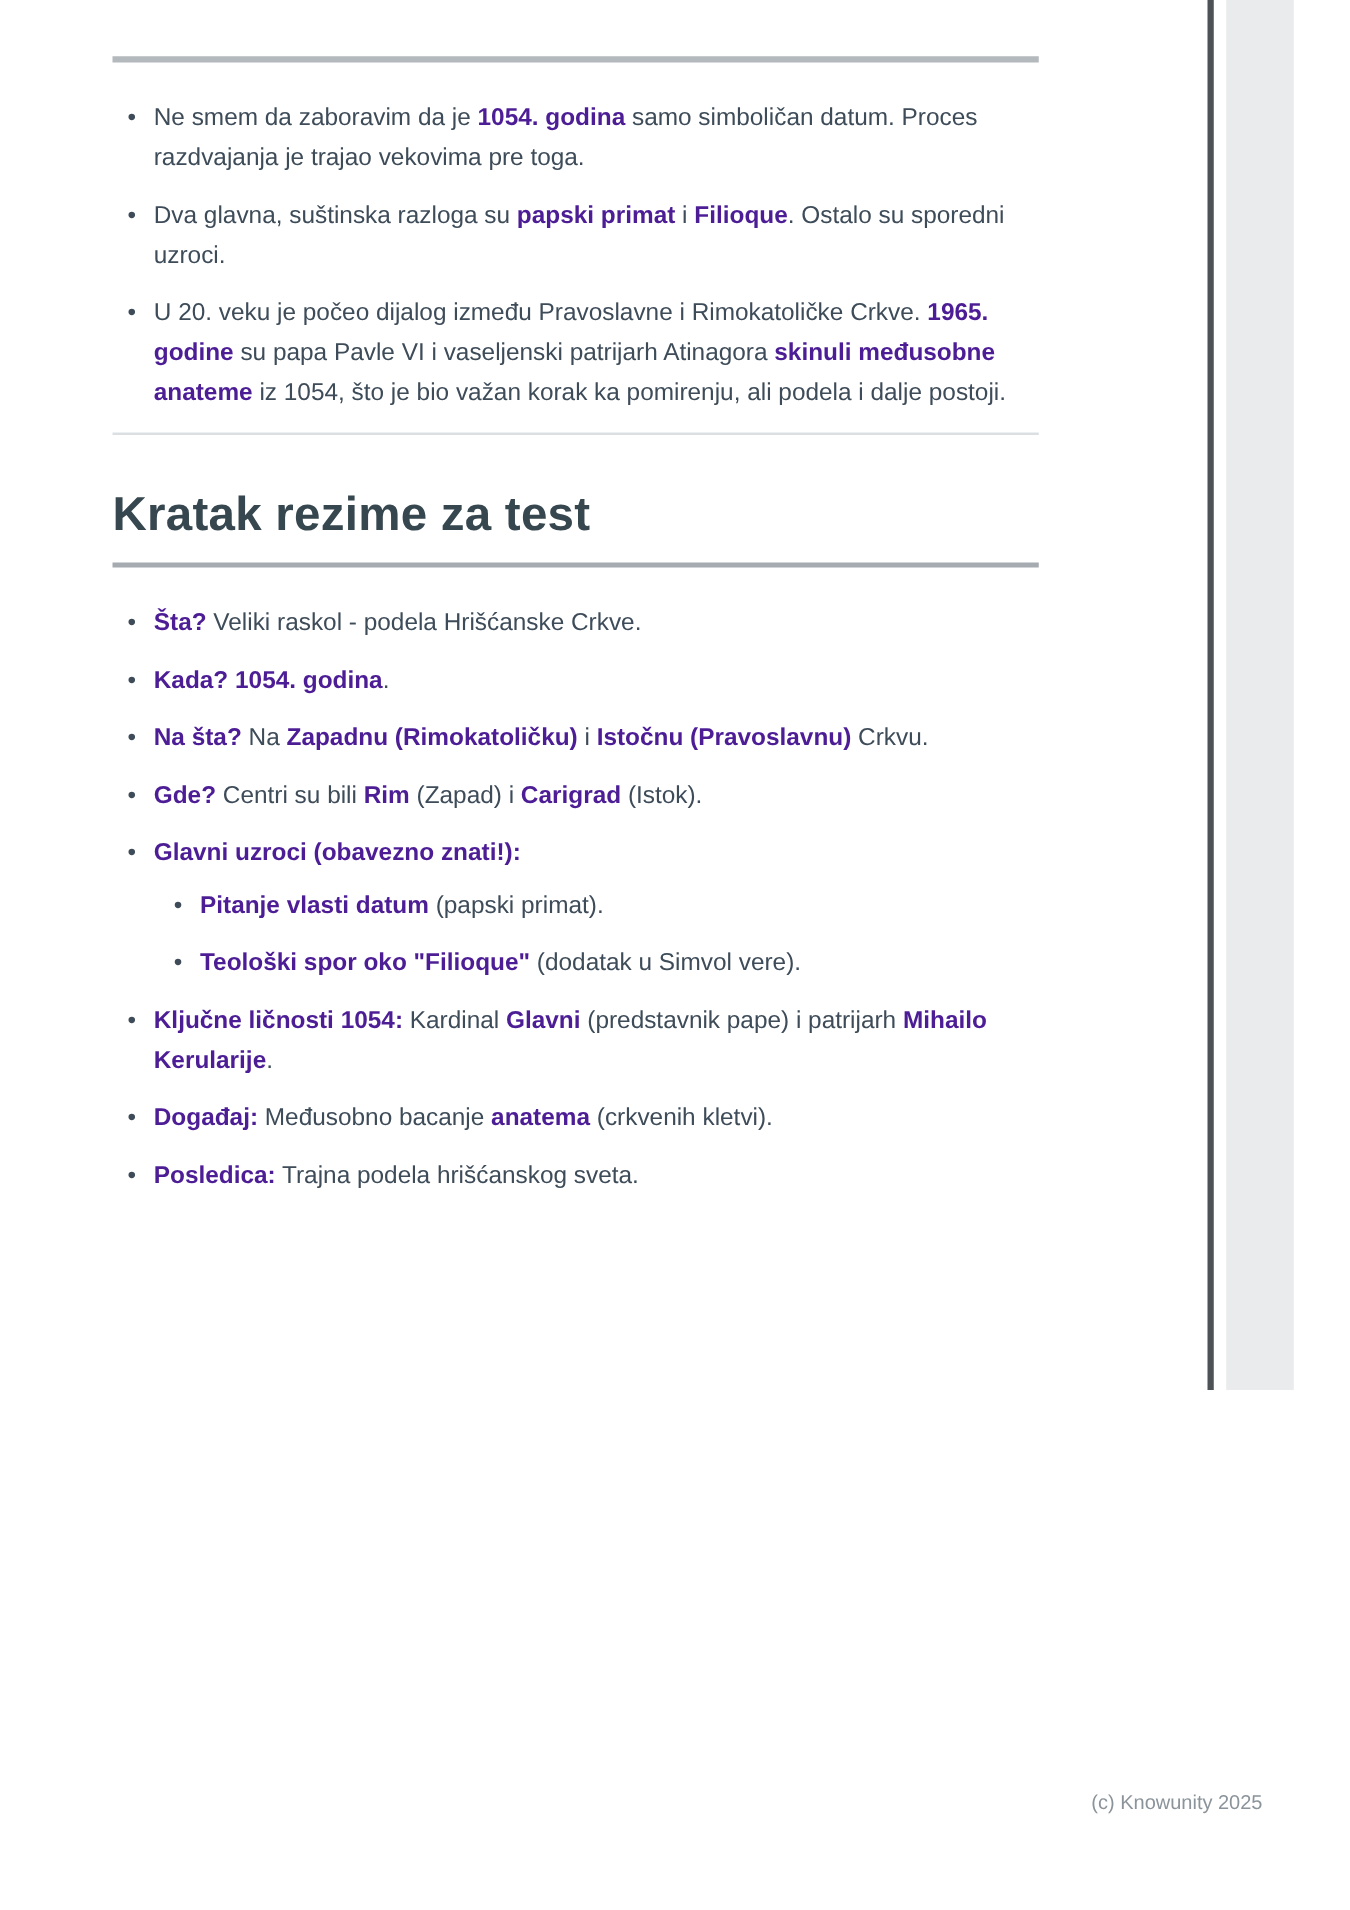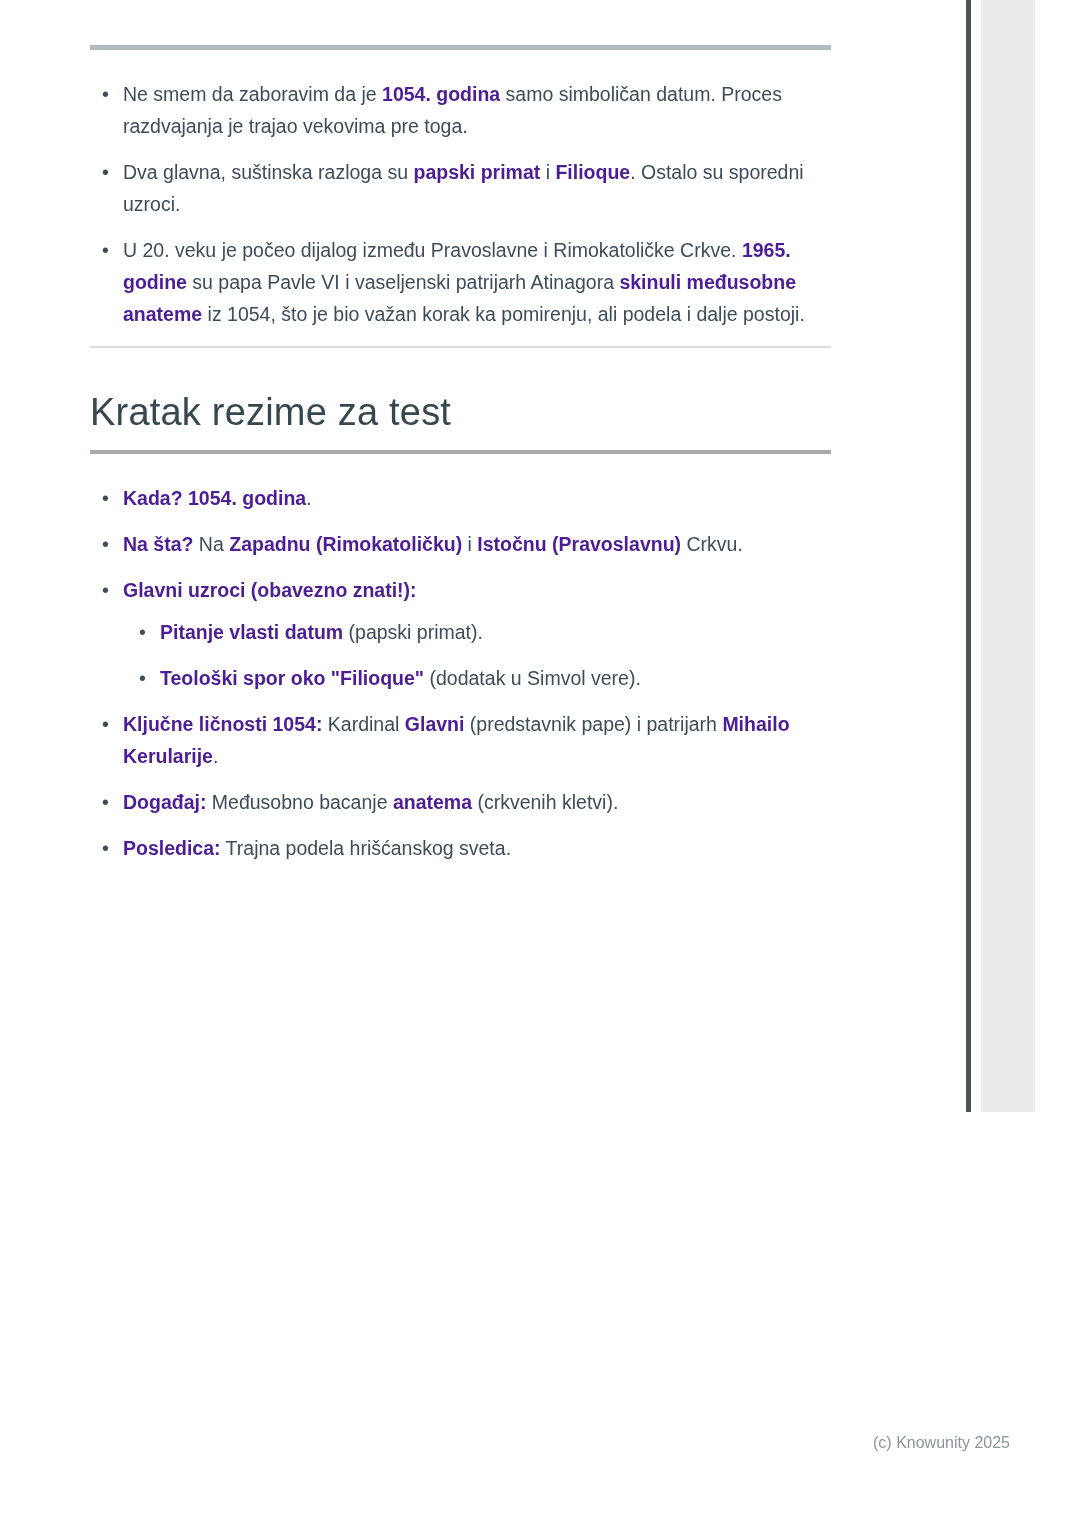--- a/index.html
+++ b/index.html
@@ -9,21 +9,21 @@
     font-family:"Liberation Sans","DejaVu Sans",sans-serif;
     color:#3e4c59;overflow:hidden;
   }
   .content{position:absolute;left:90px;top:0;width:741px}
   .rule-top{height:5px;background:#b4b9bd;margin-top:45px}
   .doc-list{list-style:none;margin:28px 0 0 0;padding:0}
   .doc-list li{position:relative;padding-left:33px;font-size:19.5px;line-height:32px;margin-bottom:14px}
   .doc-list li::before{content:"\2022";position:absolute;left:12px;top:0;color:#3e4c59}
   .doc-list strong{font-weight:700;color:#4c1d95}
   .thin-divider{height:2px;background:#dcdfe2;margin-top:16px}
-  .section-title{font-size:38px;line-height:48px;font-weight:400;color:#37474f;margin:40px 0 0 0;letter-spacing:.2px}
+  .section-title{font-size:38px;line-height:48px;font-weight:700;color:#37474f;margin:40px 0 0 0;letter-spacing:.2px}
   .rule-heading{height:4px;background:#a5abb0;margin-top:14px}
   .sub-list{list-style:none;margin:10px 0 0 4px;padding:0}
   .side-line{position:absolute;left:966px;top:0;width:5px;height:1112px;background:#4d5256}
   .side-panel{position:absolute;left:981px;top:0;width:54px;height:1112px;background:#e9ebec}
   .footer{position:absolute;right:70px;bottom:76px;font-size:16px;color:#8b949b}
 </style>
 </head>
 <body>
 
 <div class="content">
@@ -35,22 +35,24 @@
     <li><span>Dva glavna, suštinska razloga su </span><strong>papski primat</strong><span> i </span><strong>Filioque</strong><span>. Ostalo su sporedni uzroci.</span></li>
     <li><span>U 20. veku je počeo dijalog između Pravoslavne i Rimokatoličke Crkve. </span><strong>1965. godine</strong><span> su papa Pavle VI i vaseljenski patrijarh Atinagora </span><strong>skinuli međusobne anateme</strong><span> iz 1054, što je bio važan korak ka pomirenju, ali podela i dalje postoji.</span></li>
   </ul>
 
   <div class="thin-divider"></div>
 
   <h1 class="section-title">Kratak rezime za test</h1>
   <div class="rule-heading"></div>
 
   <ul class="doc-list">
+    <li><strong>Šta?</strong><span> Veliki raskol - podela Hrišćanske Crkve.</span></li>
     <li><strong>Kada? 1054. godina</strong><span>.</span></li>
     <li><strong>Na šta?</strong><span> Na </span><strong>Zapadnu (Rimokatoličku)</strong><span> i </span><strong>Istočnu (Pravoslavnu)</strong><span> Crkvu.</span></li>
+    <li><strong>Gde?</strong><span> Centri su bili </span><strong>Rim</strong><span> (Zapad) i </span><strong>Carigrad</strong><span> (Istok).</span></li>
     <li><strong>Glavni uzroci (obavezno znati!):</strong>
       <ul class="sub-list">
         <li><strong>Pitanje vlasti datum</strong><span> (papski primat).</span></li>
         <li><strong>Teološki spor oko "Filioque"</strong><span> (dodatak u Simvol vere).</span></li>
       </ul>
     </li>
     <li><strong>Ključne ličnosti 1054:</strong><span> Kardinal </span><strong>Glavni</strong><span> (predstavnik pape) i patrijarh </span><strong>Mihailo Kerularije</strong><span>.</span></li>
     <li><strong>Događaj:</strong><span> Međusobno bacanje </span><strong>anatema</strong><span> (crkvenih kletvi).</span></li>
     <li><strong>Posledica:</strong><span> Trajna podela hrišćanskog sveta.</span></li>
   </ul>

